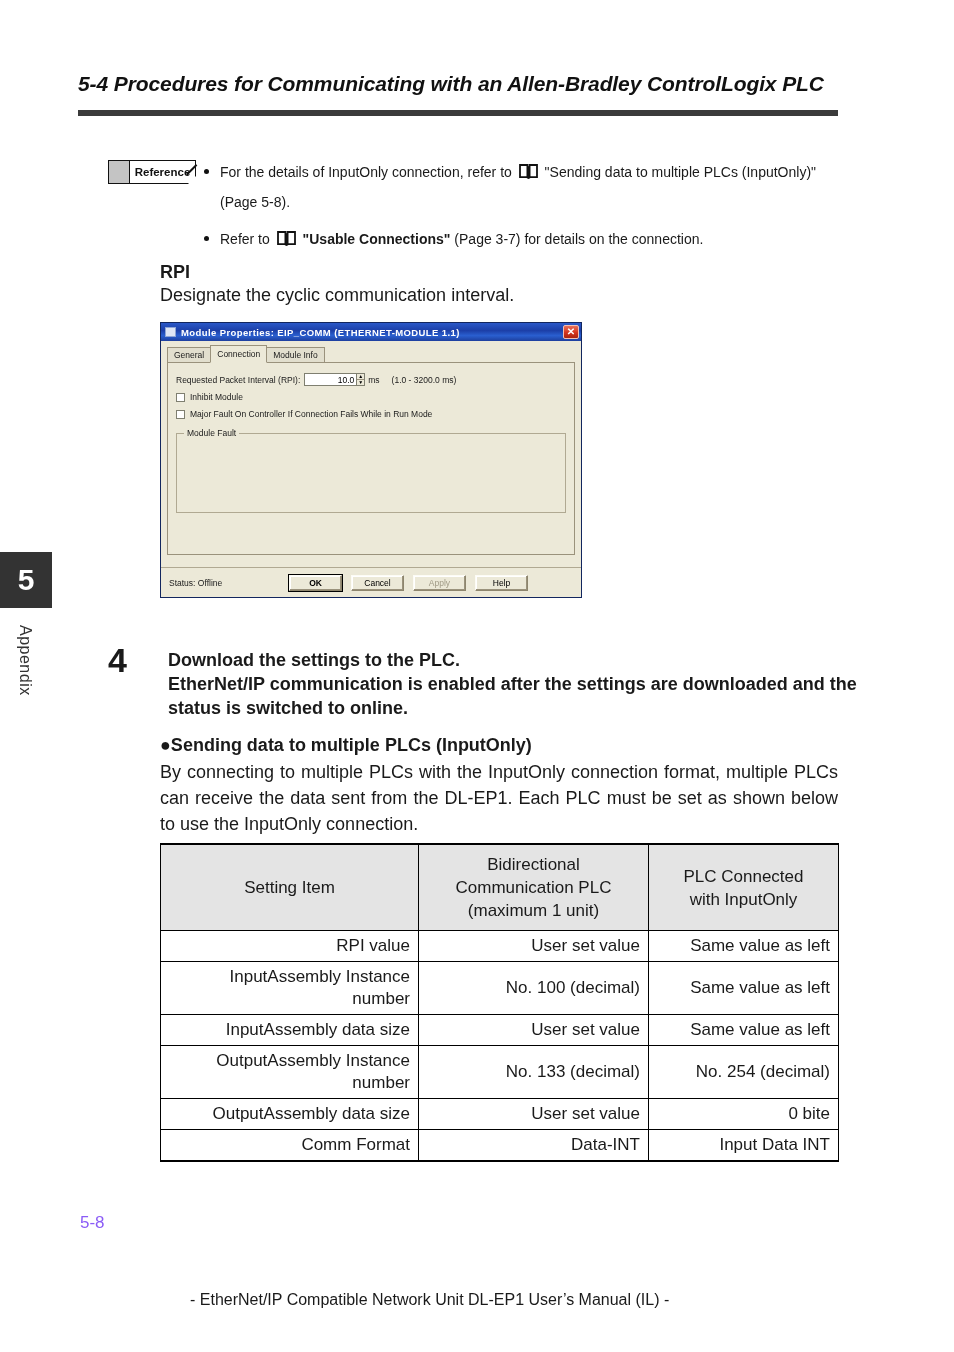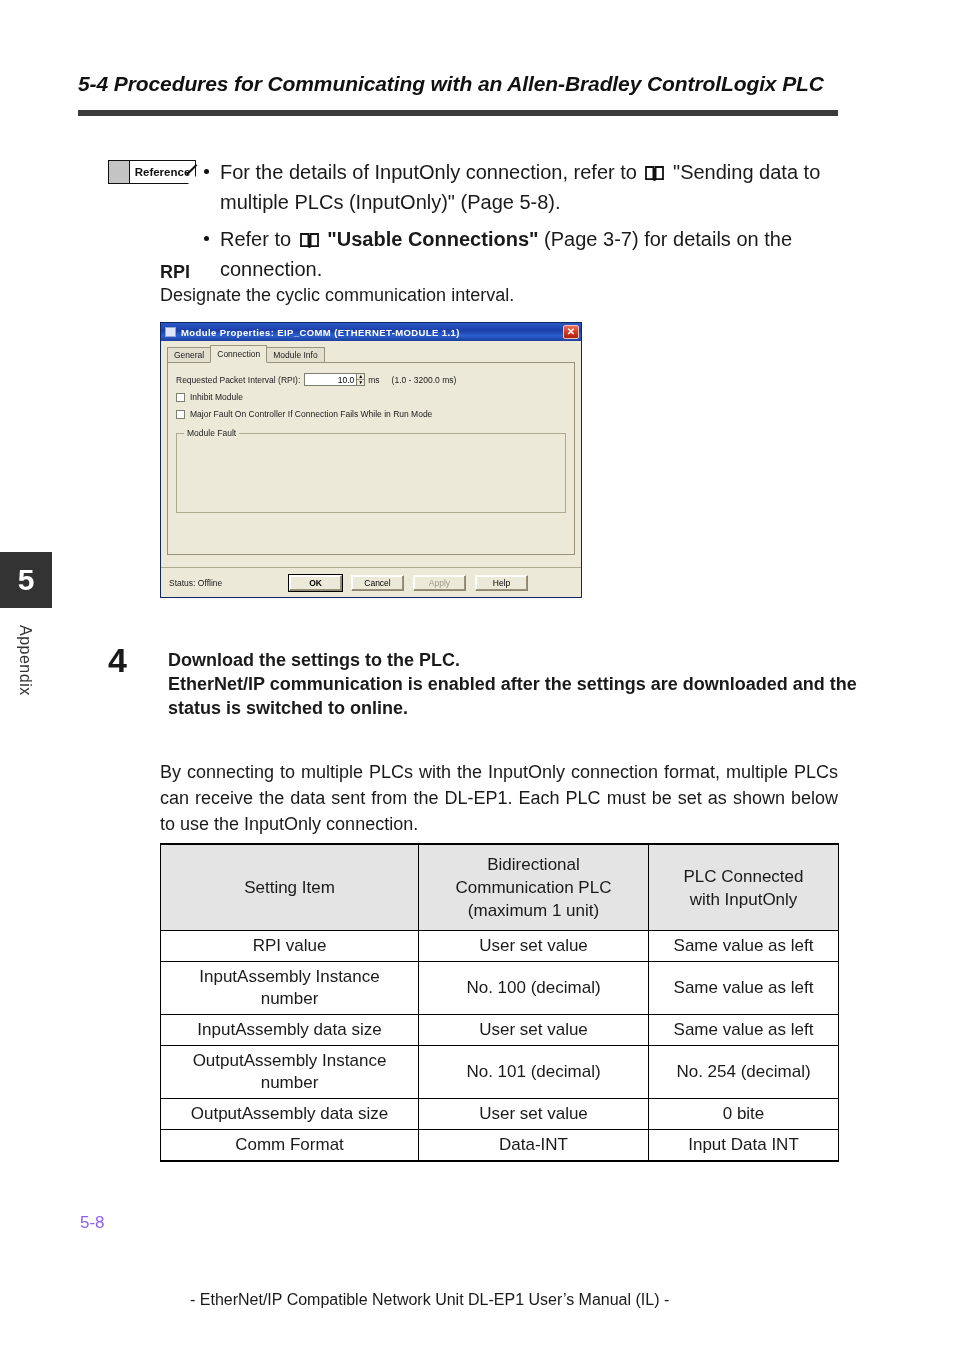--- a/index.html
+++ b/index.html
@@ -129,21 +129,21 @@
 
   .ref-bullets {
     position: absolute;
     left: 92px;
     top: 0;
     width: 640px;
   }
   .bullet-row {
     position: relative;
     padding-left: 20px;
-    font-size: 20px;
+    font-size: 14px;
     line-height: 28px;
     color: #1a1a1a;
   }
   .bullet-row + .bullet-row { margin-top: 9px; }
   .bullet-dot {
     position: absolute;
     left: 4px;
     top: 11px;
     width: 5px;
     height: 5px;
@@ -441,21 +441,21 @@
     font-weight: normal;
     vertical-align: middle;
   }
   .tbl thead th {
     background: #e4e4e4;
     text-align: center;
     line-height: 23px;
     padding: 8px 6px;
     border-top-width: 2px;
   }
-  .tbl tbody td { text-align: center; line-height: 22px; }
+  .tbl tbody td { text-align: right; line-height: 22px; }
   .tbl tbody tr:last-child td { border-bottom-width: 2px; }
   .col-a { width: 258px; }
   .col-b { width: 230px; }
   .col-c { width: 190px; }
 
   
   .pagenum {
     position: absolute;
     left: 80px;
     top: 1213px;
@@ -592,20 +592,21 @@
 
 
   <div class="step">
     <div class="step-num">4</div>
     <div class="step-text">
       <div>Download the settings to the PLC.</div>
       <div>EtherNet/IP communication is enabled after the settings are downloaded and the status is switched to online.</div>
     </div>
   </div>
 
+  <div class="sec-head">●Sending data to multiple PLCs (InputOnly)</div>
   <div class="sec-body">By connecting to multiple PLCs with the InputOnly connection format, multiple PLCs can receive the data sent from the DL-EP1. Each PLC must be set as shown below to use the InputOnly connection.</div>
 
   <table class="tbl">
     <colgroup>
       <col class="col-a">
         <col class="col-b">
         <col class="col-c">
     </colgroup>
     <thead>
       <tr>
@@ -634,21 +635,21 @@
         <td>No. 100 (decimal)</td>
         <td>Same value as left</td>
       </tr>
       <tr>
         <td>InputAssembly data size</td>
         <td>User set value</td>
         <td>Same value as left</td>
       </tr>
       <tr>
         <td>OutputAssembly Instance number</td>
-        <td>No. 101 (decimal)</td>
+        <td>No. 133 (decimal)</td>
         <td>No. 254 (decimal)</td>
       </tr>
       <tr>
         <td>OutputAssembly data size</td>
         <td>User set value</td>
         <td>0 bite</td>
       </tr>
       <tr>
         <td>Comm Format</td>
         <td>Data-INT</td>

